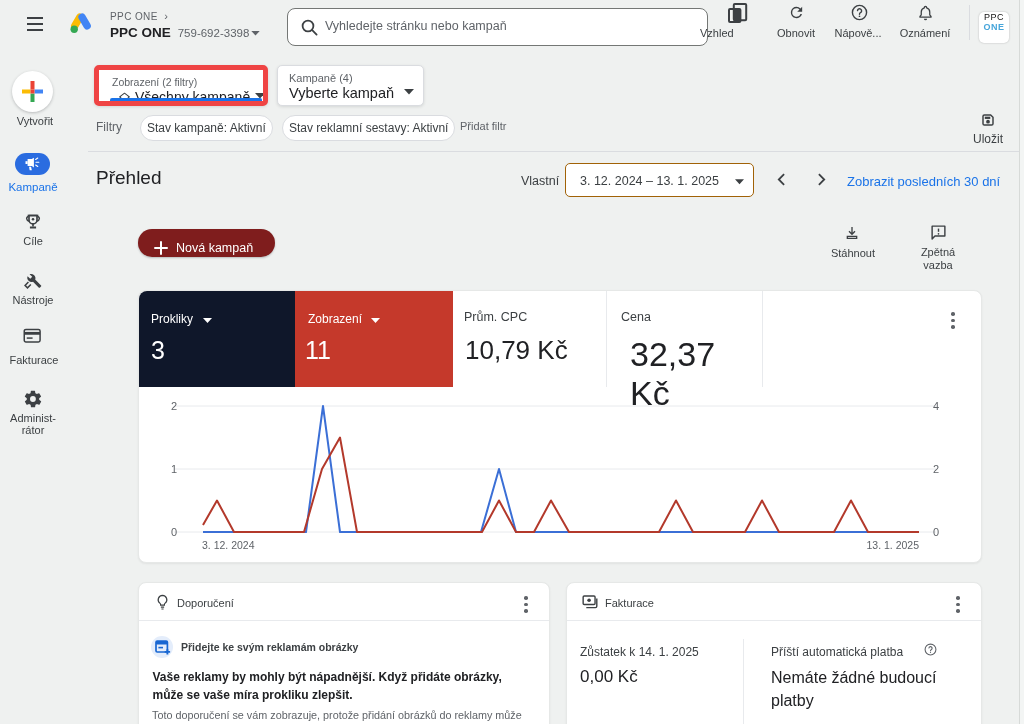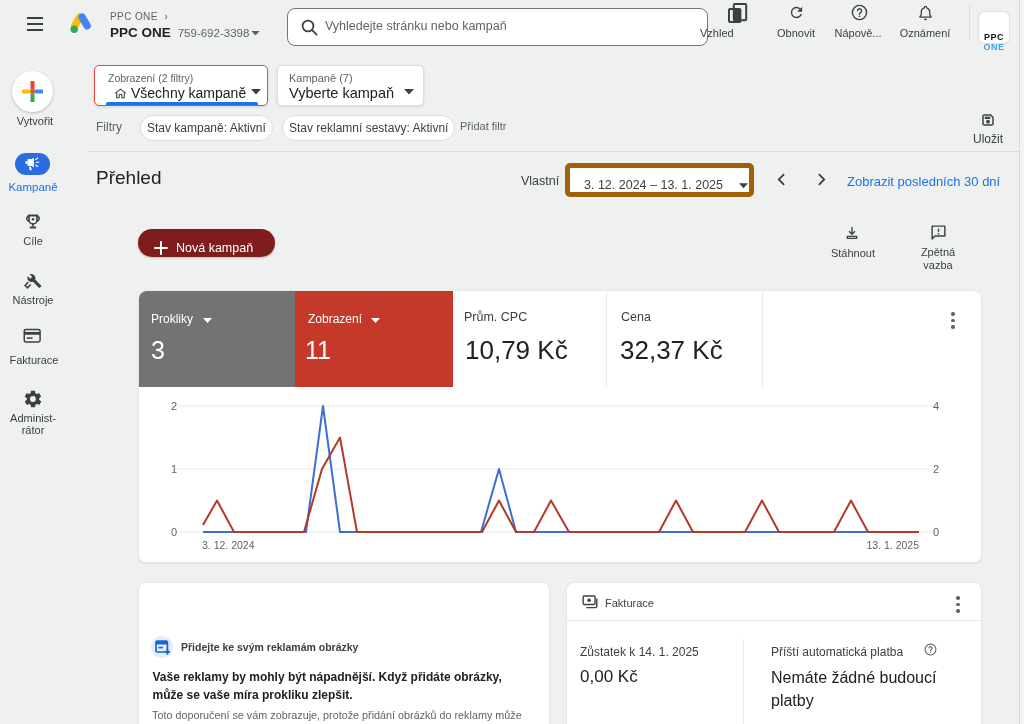--- a/index.html
+++ b/index.html
@@ -65,21 +65,21 @@
 
   <svg class="abs" style="left:917px;top:4px;" width="17" height="18" viewBox="0 0 24 24">
       <path d="M12 2.5c.9 0 1.6.7 1.6 1.6v.6A6 6 0 0 1 18 10.5v4l1.8 2.4v1H4.2v-1L6 14.5v-4a6 6 0 0 1 4.4-5.8v-.6c0-.9.7-1.6 1.6-1.6z" fill="none" stroke="#3c4043" stroke-width="1.8" stroke-linejoin="round"></path>
       <path d="M9.8 20.2a2.2 2.2 0 0 0 4.4 0z" fill="#3c4043"></path>
     </svg>
   <div class="abs lbl" style="left:885px;top:27px;width:80px;text-align:center;">Oznámení</div>
 
   <div class="abs" style="left:969px;top:5px;width:1px;height:35px;background:#dadce0;"></div>
 
   <div class="abs" style="left:979px;top:12px;width:30px;height:31px;background:#fff;border-radius:5px;box-shadow:0 0 2px rgba(0,0,0,.25);text-align:center;">
-    <div style="font-size:9px;font-weight:bold;color:#111;letter-spacing:.5px;margin-top:20px;">PPC</div>
+    <div style="font-size:9px;font-weight:normal;color:#111;letter-spacing:.5px;margin-top:0;">PPC</div>
     <div style="font-size:9px;font-weight:bold;color:#46a5da;letter-spacing:.5px;">ONE</div>
   </div>
 </div>
 
 <div class="abs" id="sidebar" style="left:0;top:56px;width:88px;height:668px;">
   <div class="abs" style="left:12px;top:15px;width:41px;height:41px;background:#fff;border-radius:50%;box-shadow:0 1px 3px rgba(60,64,67,.3);">
     <svg class="abs" style="left:10px;top:10px;" width="21" height="21" viewBox="0 0 21 21">
       <rect x="8.5" y="0" width="4" height="8.5" fill="#ea4335"></rect>
       <rect x="8.5" y="12.5" width="4" height="8.5" fill="#34a853"></rect>
       <rect x="0" y="8.5" width="8.5" height="4" fill="#fbbc04"></rect>
@@ -124,34 +124,34 @@
   <div class="abs" style="left:0;top:298px;width:68px;text-align:center;font-size:11px;color:#3c4043;">Fakturace</div>
 
   <svg class="abs" style="left:23px;top:333px;" width="20" height="20" viewBox="0 0 24 24">
     <path d="M19.4 13c.04-.33.06-.66.06-1s-.02-.67-.06-1l2.1-1.65a.5.5 0 0 0 .12-.64l-2-3.46a.5.5 0 0 0-.6-.22l-2.49 1a7.3 7.3 0 0 0-1.73-1l-.38-2.65A.5.5 0 0 0 13.93 2h-4a.5.5 0 0 0-.5.42l-.37 2.65c-.63.26-1.2.6-1.74 1l-2.48-1a.5.5 0 0 0-.61.22l-2 3.46a.5.5 0 0 0 .12.64L4.56 11c-.04.33-.06.66-.06 1s.02.67.06 1l-2.1 1.65a.5.5 0 0 0-.12.64l2 3.46c.13.22.39.31.6.22l2.49-1c.54.41 1.11.75 1.73 1l.38 2.65c.04.24.25.42.5.42h4c.25 0 .46-.18.5-.42l.37-2.65c.63-.26 1.2-.6 1.74-1l2.48 1c.23.09.48 0 .61-.22l2-3.46a.5.5 0 0 0-.12-.64L19.4 13zm-7.47 2.5a3.5 3.5 0 1 1 0-7 3.5 3.5 0 0 1 0 7z" fill="#3c4043"></path>
   </svg>
   <div class="abs" style="left:0;top:356px;width:66px;text-align:center;font-size:11px;color:#3c4043;line-height:12px;">Administ-<br>rátor</div>
 </div>
 
 <div class="abs" id="subhead" style="left:88px;top:56px;width:936px;height:96px;">
 
-  <div class="abs" style="left:6px;top:9px;width:174px;height:41px;background:#fff;border:1px solid #ef4444;border-radius:5px;overflow:hidden;box-shadow:0 1px 3px rgba(60,64,67,.15);">
+  <div class="abs" style="left:6px;top:9px;width:174px;height:41px;background:#fff;border:5px solid #ef4444;border-radius:5px;overflow:hidden;box-shadow:0 1px 3px rgba(60,64,67,.15);">
     <div class="abs" style="left:13px;top:6px;font-size:10.5px;color:#5f6368;">Zobrazení (2 filtry)</div>
     <svg class="abs" style="left:19px;top:21px;" width="13" height="13" viewBox="0 0 24 24">
         <path d="M12 4 L21 11 L19 11 L19 20 L14.5 20 L14.5 14 L9.5 14 L9.5 20 L5 20 L5 11 L3 11 Z" fill="none" stroke="#3c4043" stroke-width="1.9" stroke-linejoin="round"></path>
       </svg>
     <div class="abs" style="left:36px;top:19px;font-size:14px;color:#202124;">Všechny kampaně</div>
     <svg class="abs" style="left:156px;top:23px;" width="10" height="6" viewBox="0 0 10 6">
         <path d="M0 0 L5 5.5 L10 0 Z" fill="#3c4043"></path>
       </svg>
     <div class="abs" style="left:11px;bottom:0;width:152px;height:3px;background:#1a73e8;border-radius:2px 2px 0 0;"></div>
   </div>
 
   <div class="abs" style="left:189px;top:9px;width:147px;height:41px;background:#fff;border:1px solid #dadce0;border-radius:5px;box-shadow:0 1px 3px rgba(60,64,67,.15);">
-    <div class="abs" style="left:11px;top:6px;font-size:11px;color:#5f6368;">Kampaně (7)</div>
+    <div class="abs" style="left:11px;top:6px;font-size:11px;color:#5f6368;">Kampaně (4)</div>
     <div class="abs" style="left:11px;top:19px;font-size:14.5px;color:#202124;">Vyberte kampaň</div>
     <svg class="abs" style="left:126px;top:23px;" width="10" height="6" viewBox="0 0 10 6">
         <path d="M0 0 L5 5.5 L10 0 Z" fill="#3c4043"></path>
       </svg>
   </div>
 
   <div class="abs" style="left:8px;top:64px;font-size:12px;color:#5f6368;">Filtry</div>
   <div class="abs" style="left:194px;top:59px;height:26px;line-height:24px;padding:0 6px;background:#fff;border:1px solid #dadce0;border-radius:13px;font-size:12px;color:#3c4043;white-space:nowrap;">Stav reklamní sestavy: Aktivní</div>
   <div class="abs" style="left:52px;top:59px;height:26px;line-height:24px;padding:0 6px;background:#fff;border:1px solid #dadce0;border-radius:13px;font-size:12px;color:#3c4043;white-space:nowrap;">Stav kampaně: Aktivní</div>
   <div class="abs" style="left:372px;top:64px;font-size:11px;color:#5f6368;">Přidat filtr</div>
@@ -162,21 +162,21 @@
       <circle cx="12" cy="14.6" r="2.8" fill="#3c4043"></circle>
     </svg>
   <div class="abs" style="left:870px;top:76px;width:60px;text-align:center;font-size:12px;color:#3c4043;">Uložit</div>
 
   <div class="abs" style="left:0;top:95px;width:936px;height:1px;background:#dadce0;"></div>
 </div>
 
 <div class="abs" id="titlerow" style="left:88px;top:152px;width:936px;height:48px;">
   <div class="abs" style="left:8px;top:15px;font-size:19px;color:#202124;">Přehled</div>
   <div class="abs" style="left:433px;top:22px;font-size:12.5px;color:#3c4043;">Vlastní</div>
-  <div class="abs" style="left:477px;top:11px;width:189px;height:34px;background:#fff;border:5px solid #a16207;border-radius:5px;">
+  <div class="abs" style="left:477px;top:11px;width:189px;height:34px;background:#fff;border:1px solid #a16207;border-radius:5px;">
     <div class="abs" style="left:14px;top:10px;font-size:12.5px;color:#3c4043;">3. 12. 2024 – 13. 1. 2025</div>
     <svg class="abs" style="left:169px;top:15px;" width="9" height="6" viewBox="0 0 10 6">
         <path d="M0 0 L5 5.5 L10 0 Z" fill="#3c4043"></path>
       </svg>
   </div>
   <svg class="abs" style="left:689px;top:21px;" width="8" height="13" viewBox="0 0 9 14">
       <path d="M8 1 L2 7 L8 13" fill="none" stroke="#3c4043" stroke-width="2"></path>
     </svg>
   <svg class="abs" style="left:730px;top:21px;" width="8" height="13" viewBox="0 0 9 14">
       <path d="M1 1 L7 7 L1 13" fill="none" stroke="#3c4043" stroke-width="2"></path>
@@ -199,42 +199,42 @@
   <svg class="abs" style="left:842px;top:24px;" width="17" height="17" viewBox="0 0 24 24">
       <path d="M3 3 H21 V17 H7 L3 21 Z" fill="none" stroke="#3c4043" stroke-width="2" stroke-linejoin="round"></path>
       <path d="M12 6.5 V11" stroke="#3c4043" stroke-width="2"></path>
       <circle cx="12" cy="13.8" r="1.2" fill="#3c4043"></circle>
     </svg>
   <div class="abs" style="left:810px;top:46px;width:80px;text-align:center;font-size:11px;color:#3c4043;line-height:12.5px;">Zpětná<br>vazba</div>
 </div>
 
 <div class="abs card" id="bigcard" style="left:138px;top:290px;width:844px;height:273px;">
 
-  <div class="abs" style="left:0;top:0;width:156px;height:96px;background:#737373;border-radius:8px 0 0 0;">
+  <div class="abs" style="left:0;top:0;width:156px;height:96px;background:#0f172a;border-radius:8px 0 0 0;">
     <div class="abs" style="left:12px;top:21px;font-size:12px;color:#fff;">Prokliky</div>
     <svg class="abs" style="left:64px;top:27px;" width="9" height="5.5" viewBox="0 0 10 6">
         <path d="M0 0 L5 5.5 L10 0 Z" fill="#fff"></path>
       </svg>
     <div class="abs" style="left:12px;top:45px;font-size:25px;color:#fff;">3</div>
   </div>
   <div class="abs" style="left:156px;top:0;width:158px;height:96px;background:#c5392b;">
     <div class="abs" style="left:13px;top:21px;font-size:12px;color:#fff;">Zobrazení</div>
     <svg class="abs" style="left:76px;top:27px;" width="9" height="5.5" viewBox="0 0 10 6">
         <path d="M0 0 L5 5.5 L10 0 Z" fill="#fff"></path>
       </svg>
     <div class="abs" style="left:10px;top:45px;font-size:25px;color:#fff;">11</div>
   </div>
   <div class="abs" style="left:314px;top:0;width:153px;height:96px;">
     <div class="abs" style="left:11px;top:19px;font-size:12.5px;color:#3c4043;">Prům. CPC</div>
     <div class="abs" style="left:12px;top:44px;font-size:26px;color:#202124;">10,79 Kč</div>
   </div>
   <div class="abs" style="left:467px;top:0;width:1px;height:96px;background:#e8eaed;"></div>
   <div class="abs" style="left:467px;top:0;width:156px;height:96px;">
     <div class="abs" style="left:15px;top:19px;font-size:12.5px;color:#3c4043;">Cena</div>
-    <div class="abs" style="left:14px;top:44px;font-size:26px;color:#202124;">32,37 Kč</div>
+    <div class="abs" style="left:24px;top:44px;font-size:34px;color:#202124;">32,37 Kč</div>
   </div>
   <div class="abs" style="left:623px;top:0;width:1px;height:96px;background:#e8eaed;"></div>
   <div class="abs kebab" style="left:812px;top:21px;">
       <i></i>
       <i></i>
       <i></i>
     </div>
 
   <svg class="abs" style="left:0;top:96px;" width="844" height="176" viewBox="0 0 844 176">
 
@@ -250,20 +250,32 @@
 
     <polyline points="64,145 167,145 184,19 201,145 342,145 360,82 377,145 780,145" fill="none" stroke="#3b6fd6" stroke-width="2" stroke-linejoin="round"></polyline>
 
     <polyline points="64,138 78,113.5 95,145 165,145 183,82 201,50.5 218,145 343,145 360,113.5 377,145 395,145 412,113.5 430,145 520,145 537,113.5 554,145 606,145 623,113.5 640,145 695,145 712,113.5 729,145 780,145" fill="none" stroke="#b3392b" stroke-width="2" stroke-linejoin="round"></polyline>
     <text x="63" y="162" font-size="10.5" fill="#5f6368">3. 12. 2024</text>
     <text x="780" y="162" font-size="10.5" fill="#5f6368" text-anchor="end">13. 1. 2025</text>
   </svg>
 </div>
 
 <div class="abs card" id="reco" style="left:138px;top:582px;width:412px;height:200px;">
+  <div class="abs" style="left:0;top:0;width:100%;height:38px;border-bottom:1px solid #e8eaed;">
+    <svg class="abs" style="left:17px;top:11px;" width="13" height="17" viewBox="0 0 24 30">
+        <path d="M12 2a8 8 0 0 1 4.5 14.6c-.7.5-1 1-1 1.9V20h-7v-1.5c0-.9-.3-1.4-1-1.9A8 8 0 0 1 12 2z" fill="none" stroke="#3c4043" stroke-width="2.2"></path>
+        <path d="M9 23.5h6M10 27h4" stroke="#3c4043" stroke-width="2.2"></path>
+      </svg>
+    <div class="abs" style="left:38px;top:14px;font-size:11px;color:#3c4043;">Doporučení</div>
+    <div class="abs kebab" style="left:385px;top:13px;">
+        <i></i>
+        <i></i>
+        <i></i>
+      </div>
+  </div>
   <div class="abs" style="left:12px;top:53px;width:22px;height:22px;background:#e4edfb;border-radius:50%;">
     <svg class="abs" style="left:4px;top:4px;" width="16" height="15" viewBox="0 0 16 15">
         <rect x="1" y="1" width="11.4" height="11" rx="1.2" fill="none" stroke="#1967d2" stroke-width="1.7"></rect>
         <rect x="1" y="1" width="11.4" height="3.6" rx="1" fill="#1967d2"></rect>
         <path d="M3.4 7.6 H8" stroke="#1967d2" stroke-width="1.6"></path>
         <path d="M12.4 9.2 V14.6 M9.7 11.9 H15.1" stroke="#1967d2" stroke-width="1.9"></path>
       </svg>
   </div>
   <div class="abs" style="left:42px;top:58px;font-size:10.5px;font-weight:bold;color:#3c4043;">Přidejte ke svým reklamám obrázky</div>
   <div class="abs" style="left:13px;top:126px;width:395px;font-size:10.8px;color:#5f6368;white-space:nowrap;">Toto doporučení se vám zobrazuje, protože přidání obrázků do reklamy může</div>

